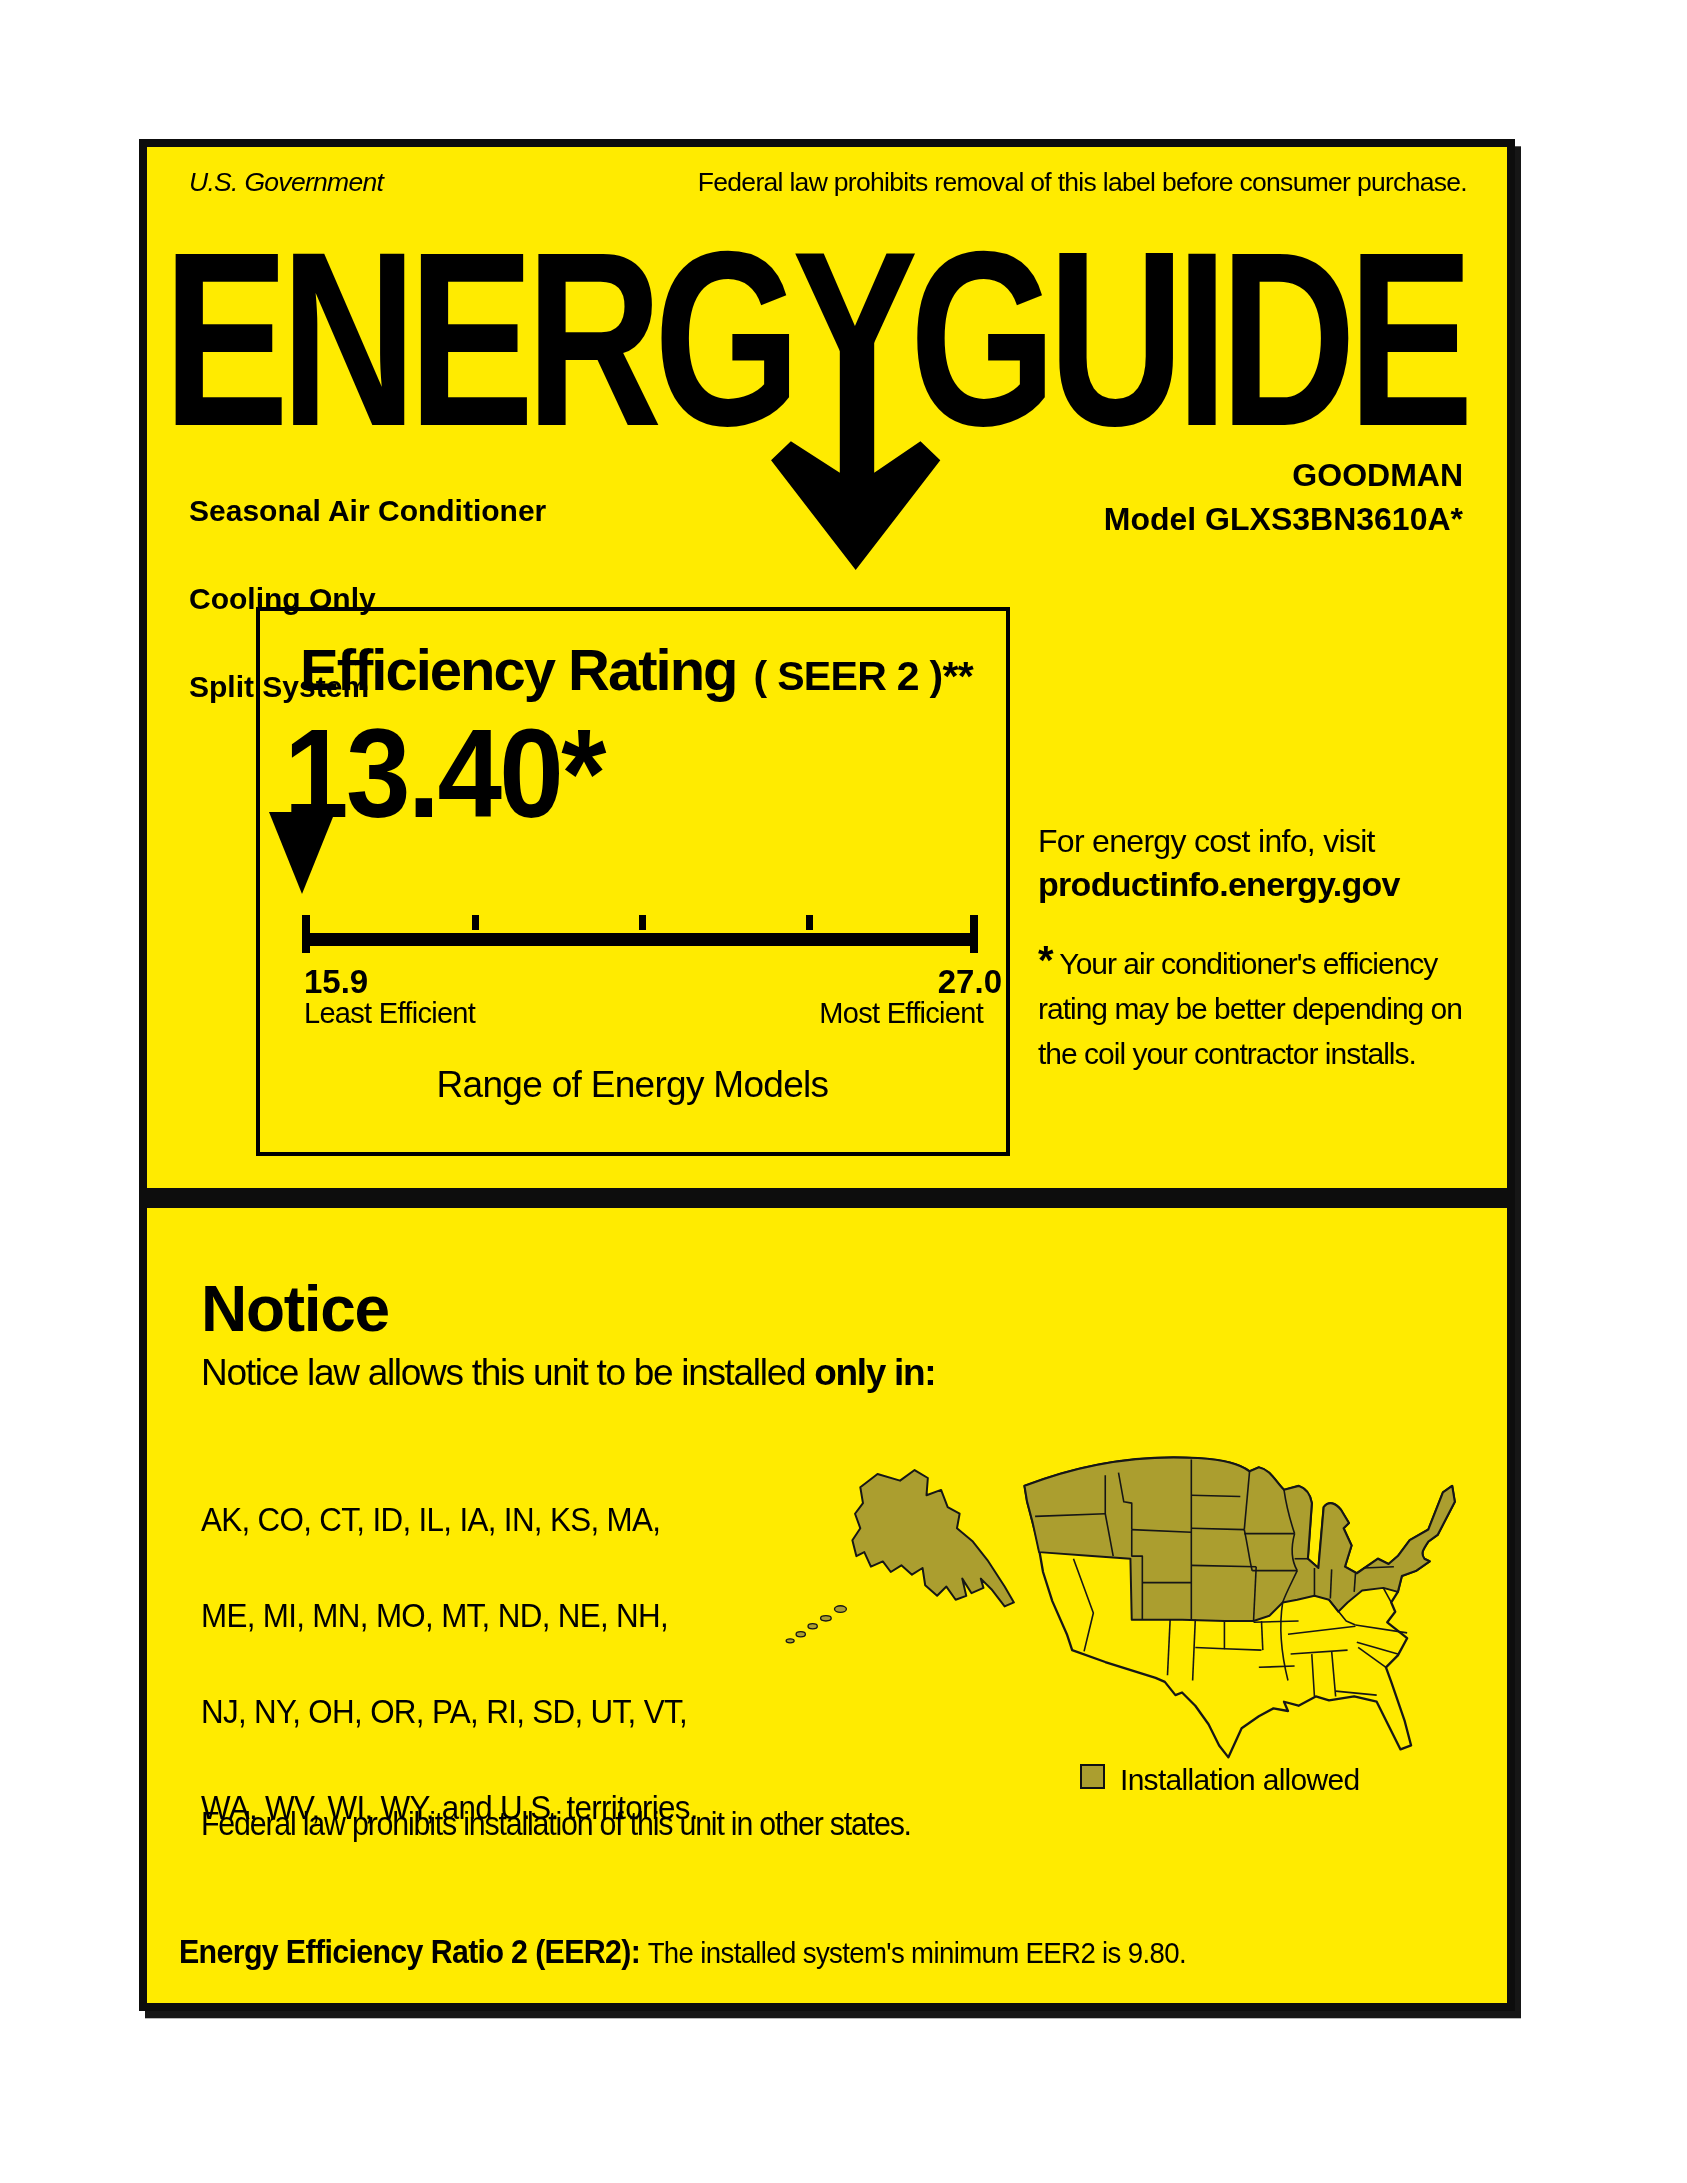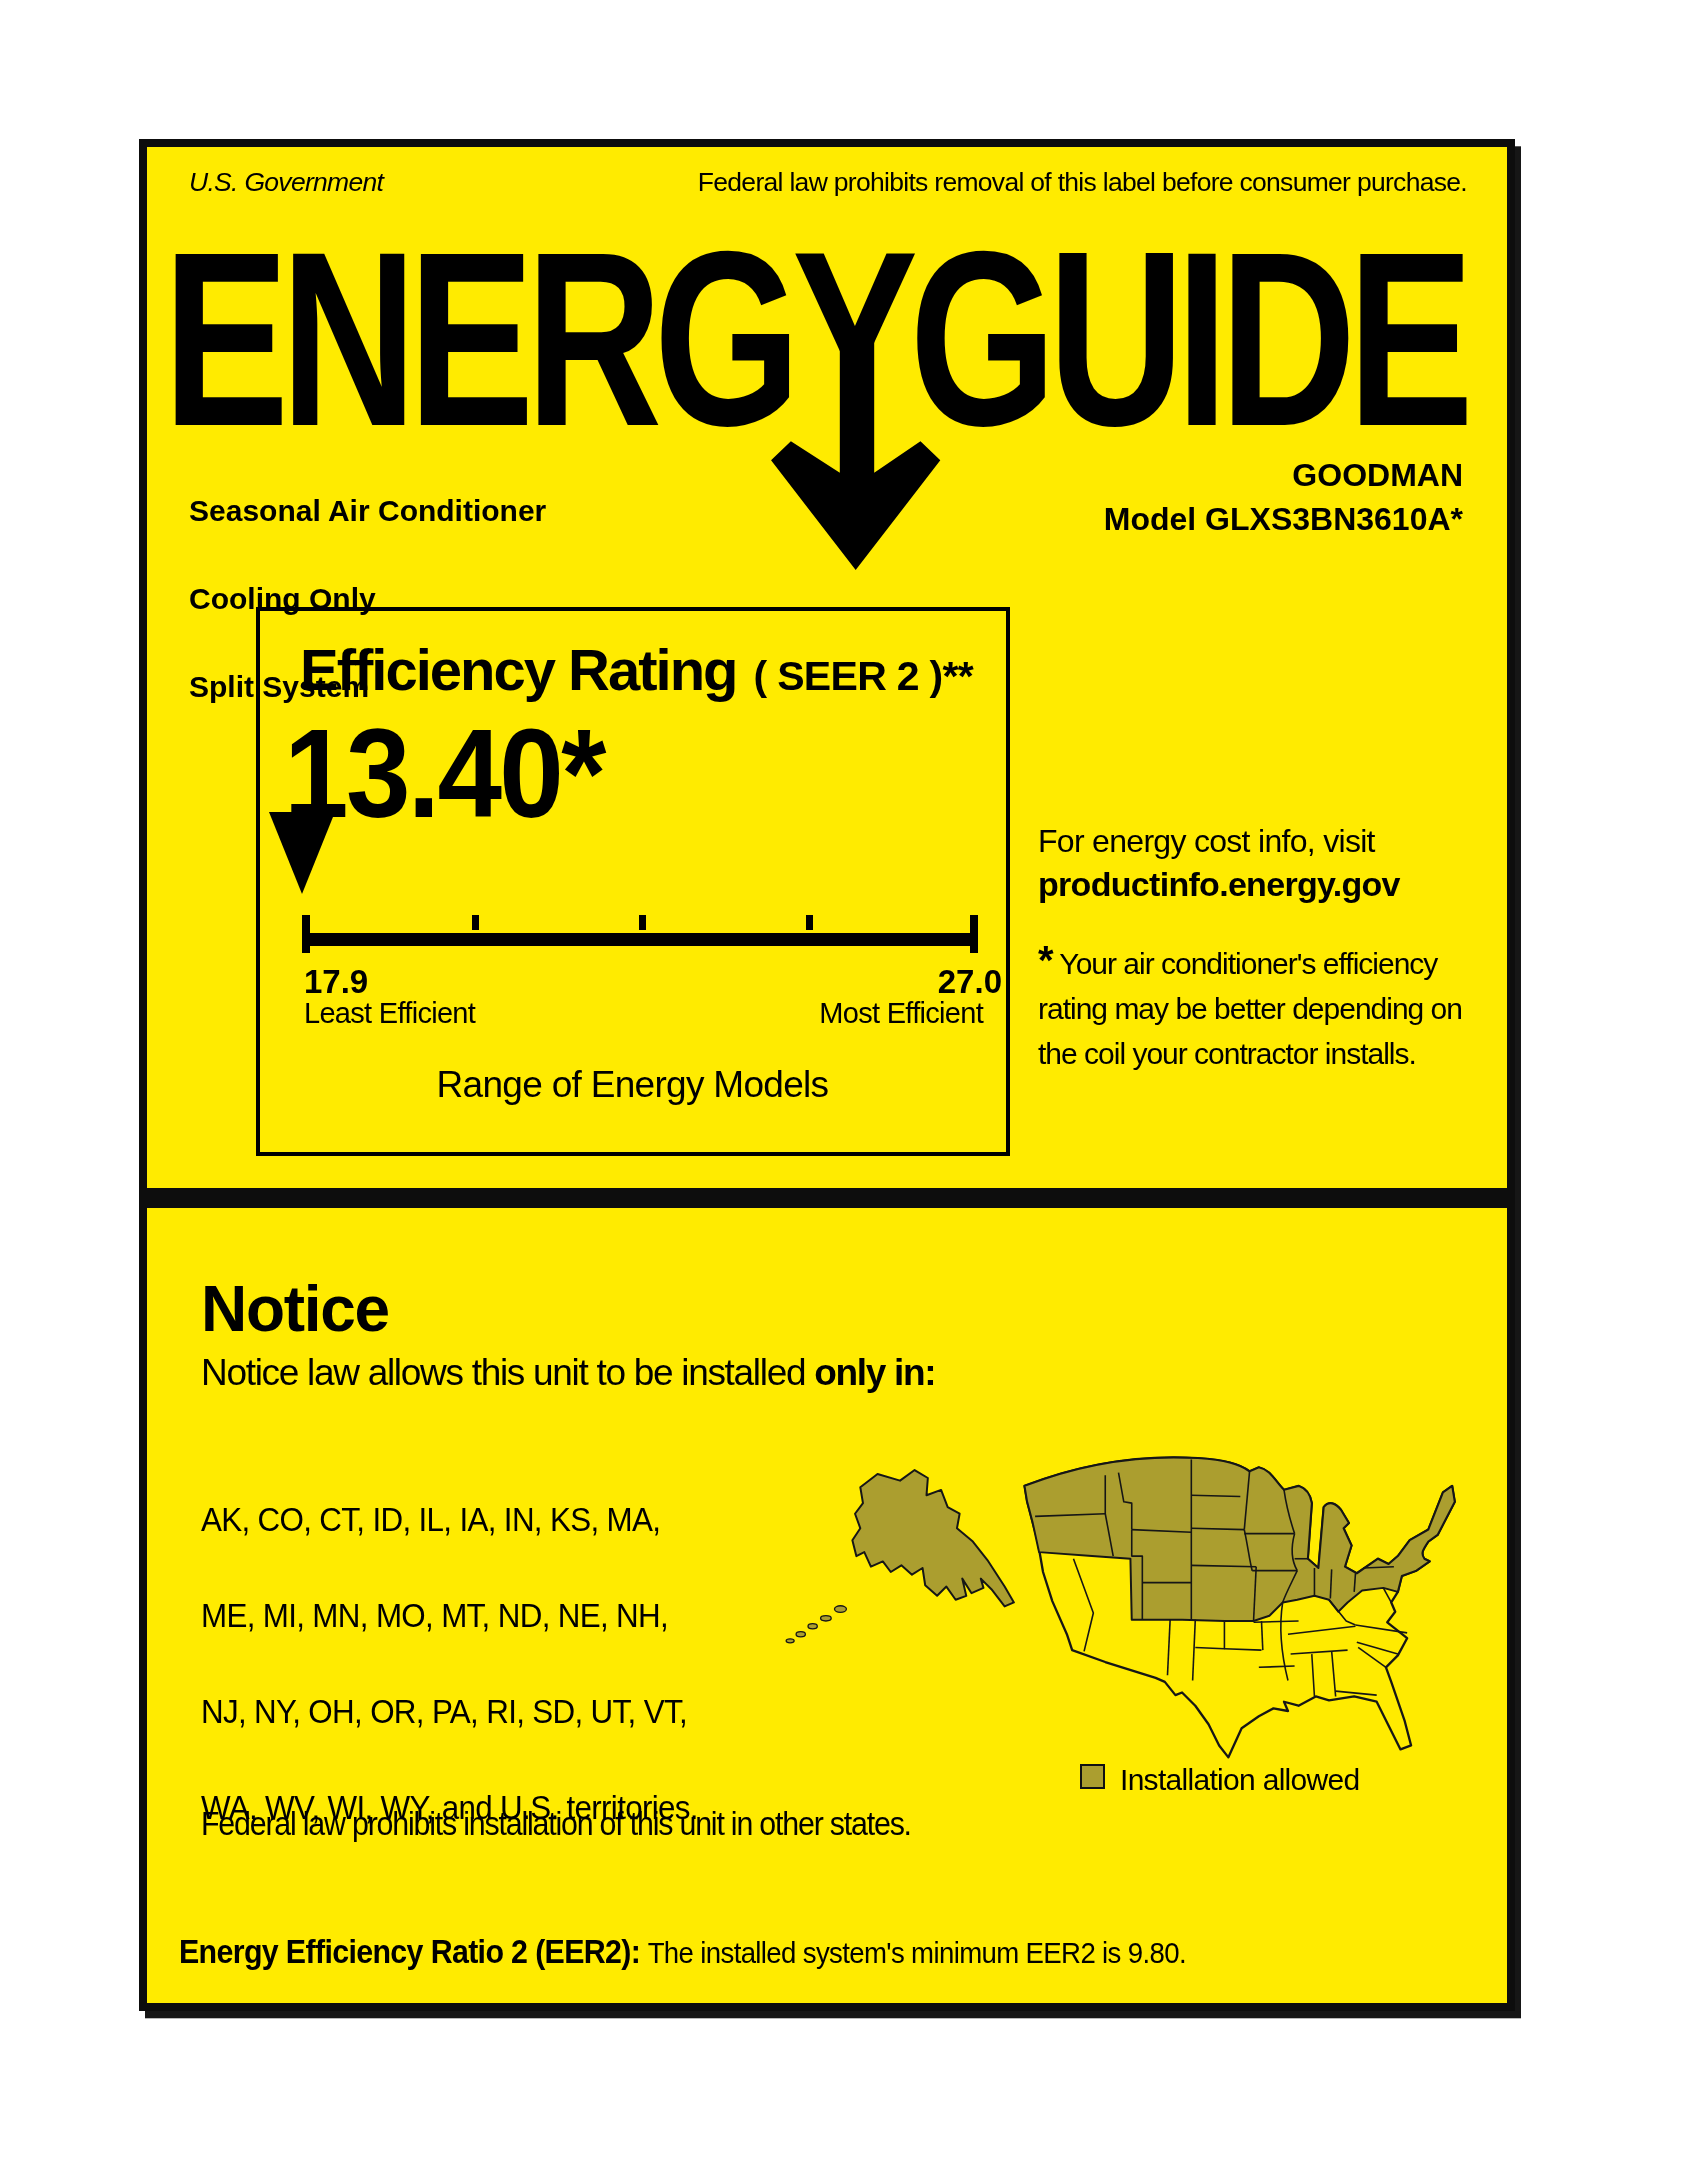--- a/index.html
+++ b/index.html
@@ -85,21 +85,21 @@
       <div id="effvalue" class="abs">13.40*</div>
       <div id="pointer" class="abs"></div>
 
       <div class="abs scaleline"></div>
       <div class="abs endtick" style="left:42px;"></div>
       <div class="abs endtick" style="left:710px;"></div>
       <div class="abs midtick" style="left:212px;"></div>
       <div class="abs midtick" style="left:379px;"></div>
       <div class="abs midtick" style="left:546px;"></div>
 
-      <div class="abs scale-num" style="left:44px;">17.9</div>
+      <div class="abs scale-num" style="left:44px;">15.9</div>
       <div class="abs scale-num" style="right:4px;">27.0</div>
       <div class="abs scale-cap" style="left:44px;">Least Efficient</div>
       <div class="abs scale-cap" style="right:23px;">Most Efficient</div>
 
       <div id="range-cap" class="abs">Range of Energy Models</div>
     </div>
 
     <div id="costinfo" class="abs">For energy cost info, visit</div>
     <div id="costurl" class="abs">productinfo.energy.gov</div>
 

